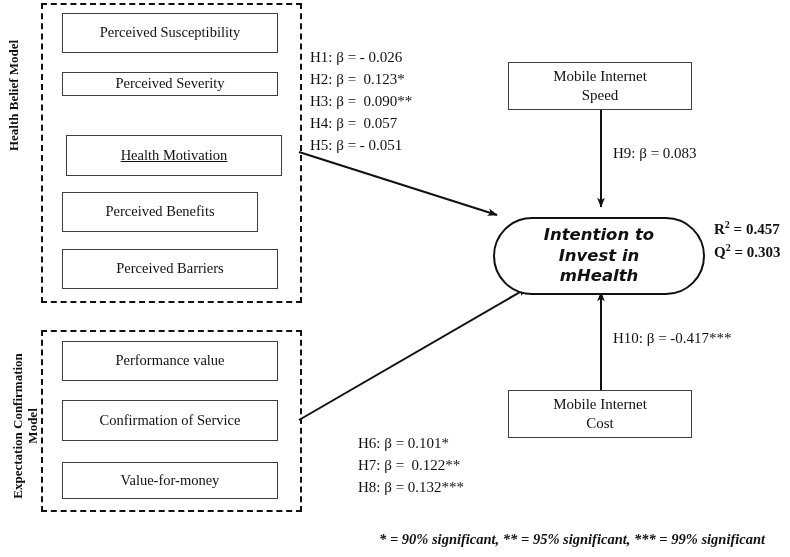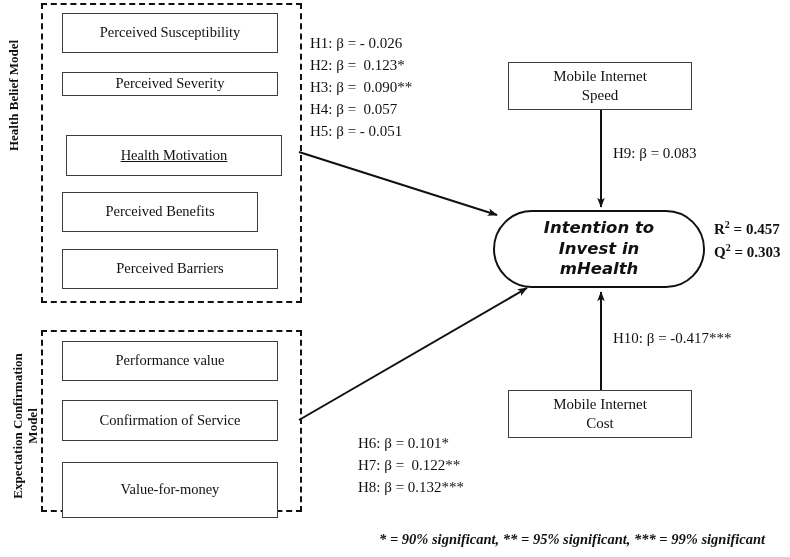--- a/index.html
+++ b/index.html
@@ -22,21 +22,21 @@
   
   .moderator{position:absolute;box-sizing:border-box;border:1.5px solid #3d3d3d;
     background:#fff;display:flex;align-items:center;justify-content:center;
     font-size:15px;color:#111;text-align:center;line-height:1.3;}
 
   
   .endogenous{position:absolute;box-sizing:border-box;border:2.5px solid #111;
     border-radius:999px;background:#fff;display:flex;align-items:center;
     justify-content:flex-start;text-align:center;
     font-family:"DejaVu Sans",sans-serif;font-weight:700;font-style:italic;
-    font-size:16.5px;line-height:1.25;color:#111;padding:0 18px;}
+    font-size:16.5px;line-height:1.25;color:#111;padding:0 18px;margin-top:7px;}
 
   
   .coef-block{position:absolute;font-size:15px;line-height:1.47;color:#111;
     white-space:pre;}
 
   
   .path-label{position:absolute;font-size:15px;color:#111;white-space:nowrap;}
 
   
   .stats{position:absolute;font-weight:700;font-size:15px;line-height:1.45;
@@ -83,23 +83,23 @@
 
   <div class="group-box" style="left:41px;top:330px;width:261px;height:182px;"></div>
 
   <div class="rot-label" style="left:-69px;top:411px;width:190px;">
     <div>Expectation Confirmation</div>
     <div>Model</div>
   </div>
 
   <div class="construct" style="left:62px;top:400px;width:216px;height:41px;">Confirmation of Service</div>
   <div class="construct" style="left:62px;top:341px;width:216px;height:40px;">Performance value</div>
-  <div class="construct" style="left:62px;top:462px;width:216px;height:56px;">Value-for-money</div>
+  <div class="construct" style="left:62px;top:462px;width:216px;height:37px;">Value-for-money</div>
 
-  <div class="coef-block" style="left:310px;top:32px;">H1: β = - 0.026
+  <div class="coef-block" style="left:310px;top:46px;">H1: β = - 0.026
 H2: β =  0.123*
 H3: β =  0.090**
 H4: β =  0.057
 H5: β = - 0.051</div>
 
   <div class="coef-block" style="left:310px;top:432px;margin-left:48px;">H6: β = 0.101*
 H7: β =  0.122**
 H8: β = 0.132***</div>
 
   <div class="moderator" style="left:508px;top:62px;width:184px;height:48px;">

